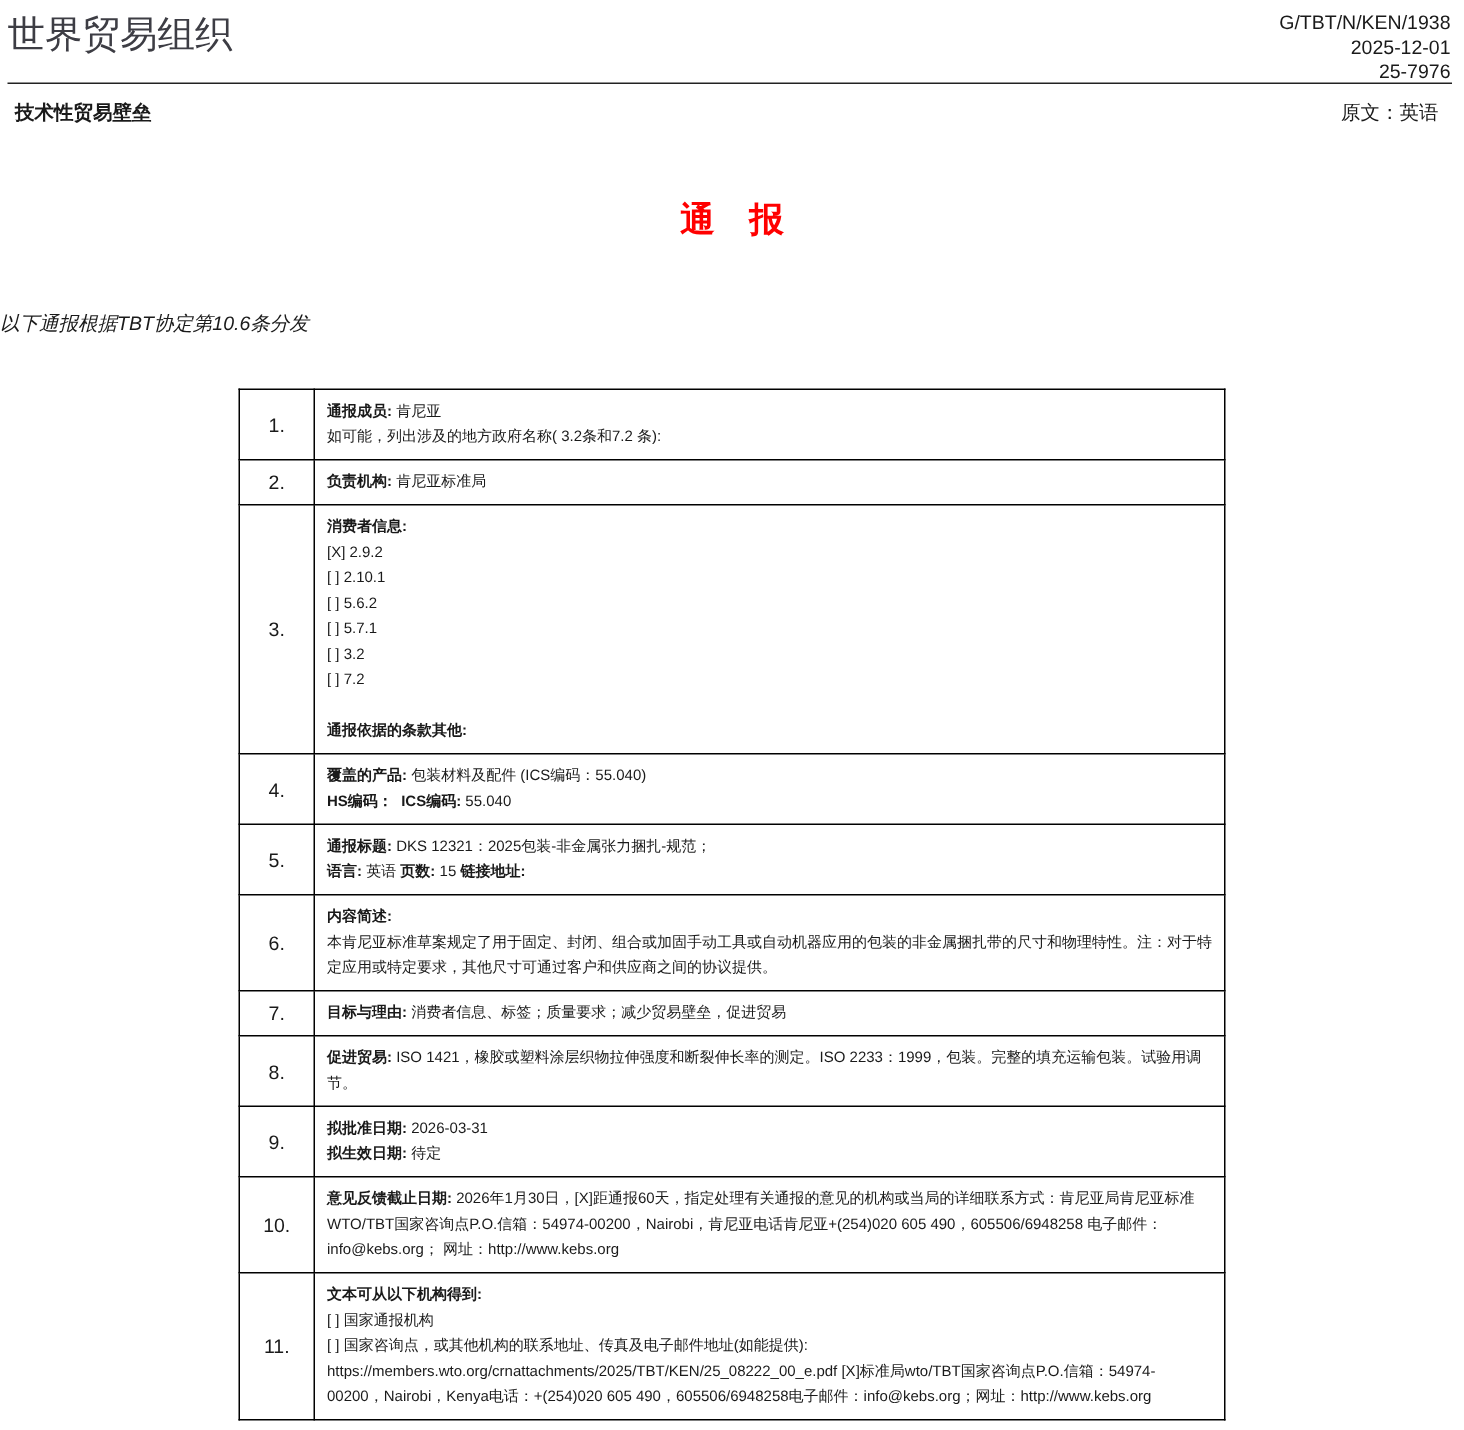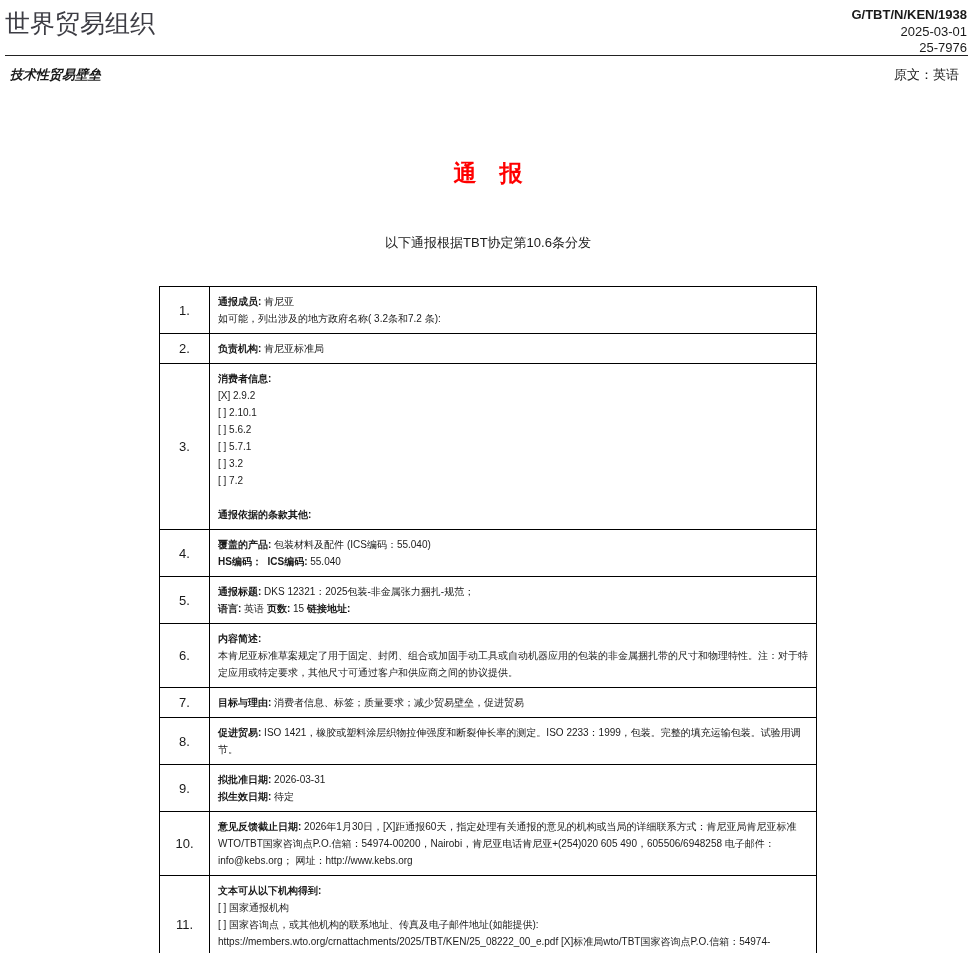--- a/index.html
+++ b/index.html
@@ -6,43 +6,43 @@
   html, body { background: #ffffff; }
   body {
     width: 976px; height: 953px; overflow: hidden;
     font-family: "Liberation Sans", "DejaVu Sans", sans-serif;
     color: #1a1a1a;
   }
   .page { position: relative; width: 976px; height: 953px; }
   .header { position: relative; padding: 8px 8px 0 5px; }
   .org-title { font-size: 25px; font-weight: 400; color: #3d3d44; line-height: 30px; }
   .doc-refs { position: absolute; top: 7px; right: 9px; text-align: right; font-size: 13px; line-height: 16.5px; }
-  .doc-symbol { font-weight: bold; }
+  .doc-symbol { font-weight: normal; }
   .header-divider { border: none; border-top: 1.5px solid #222; margin-top: 17px; }
   .subheader { display: flex; justify-content: space-between; padding: 10px 9px 0 5px; font-size: 13px; }
-  .committee { font-weight: bold; font-style: italic; }
-  .main-title { text-align: center; margin-top: 74px; font-size: 23px; font-weight: bold; }
-  .subtitle { text-align: center; margin-top: 45px; font-size: 13px; }
+  .committee { font-weight: bold; }
+  .main-title { text-align: center; margin-top: 47px; font-size: 23px; font-weight: bold; }
+  .subtitle { margin-top: 45px; font-size: 13px; font-style: italic; }
   table.notif { margin: 34px auto 0 auto; width: 658px; border-collapse: collapse; table-layout: fixed; }
   table.notif td { border: 1px solid #000; }
   td.num { width: 50px; text-align: center; vertical-align: middle; font-size: 13px; }
   td.content { padding: 6px 8px; font-size: 10px; line-height: 17px; word-break: break-word; }
   .line { min-height: 17px; }
   .b { font-weight: bold; }
 </style>
 </head>
 <body>
 
 <div class="page">
 
   <div class="header">
     <div class="org-title" style="color: rgb(61, 61, 68);">世界贸易组织</div>
     <div class="doc-refs">
       <div class="doc-symbol">G/TBT/N/KEN/1938</div>
-      <div>2025-03-01</div>
+      <div>2025-12-01</div>
       <div>25-7976</div>
     </div>
     <hr class="header-divider">
     <div class="subheader">
       <span class="committee">技术性贸易壁垒</span>
       <span>原文：英语</span>
     </div>
   </div>
 
   <div class="main-title" style="color: rgb(255, 0, 0);">通　报</div>

